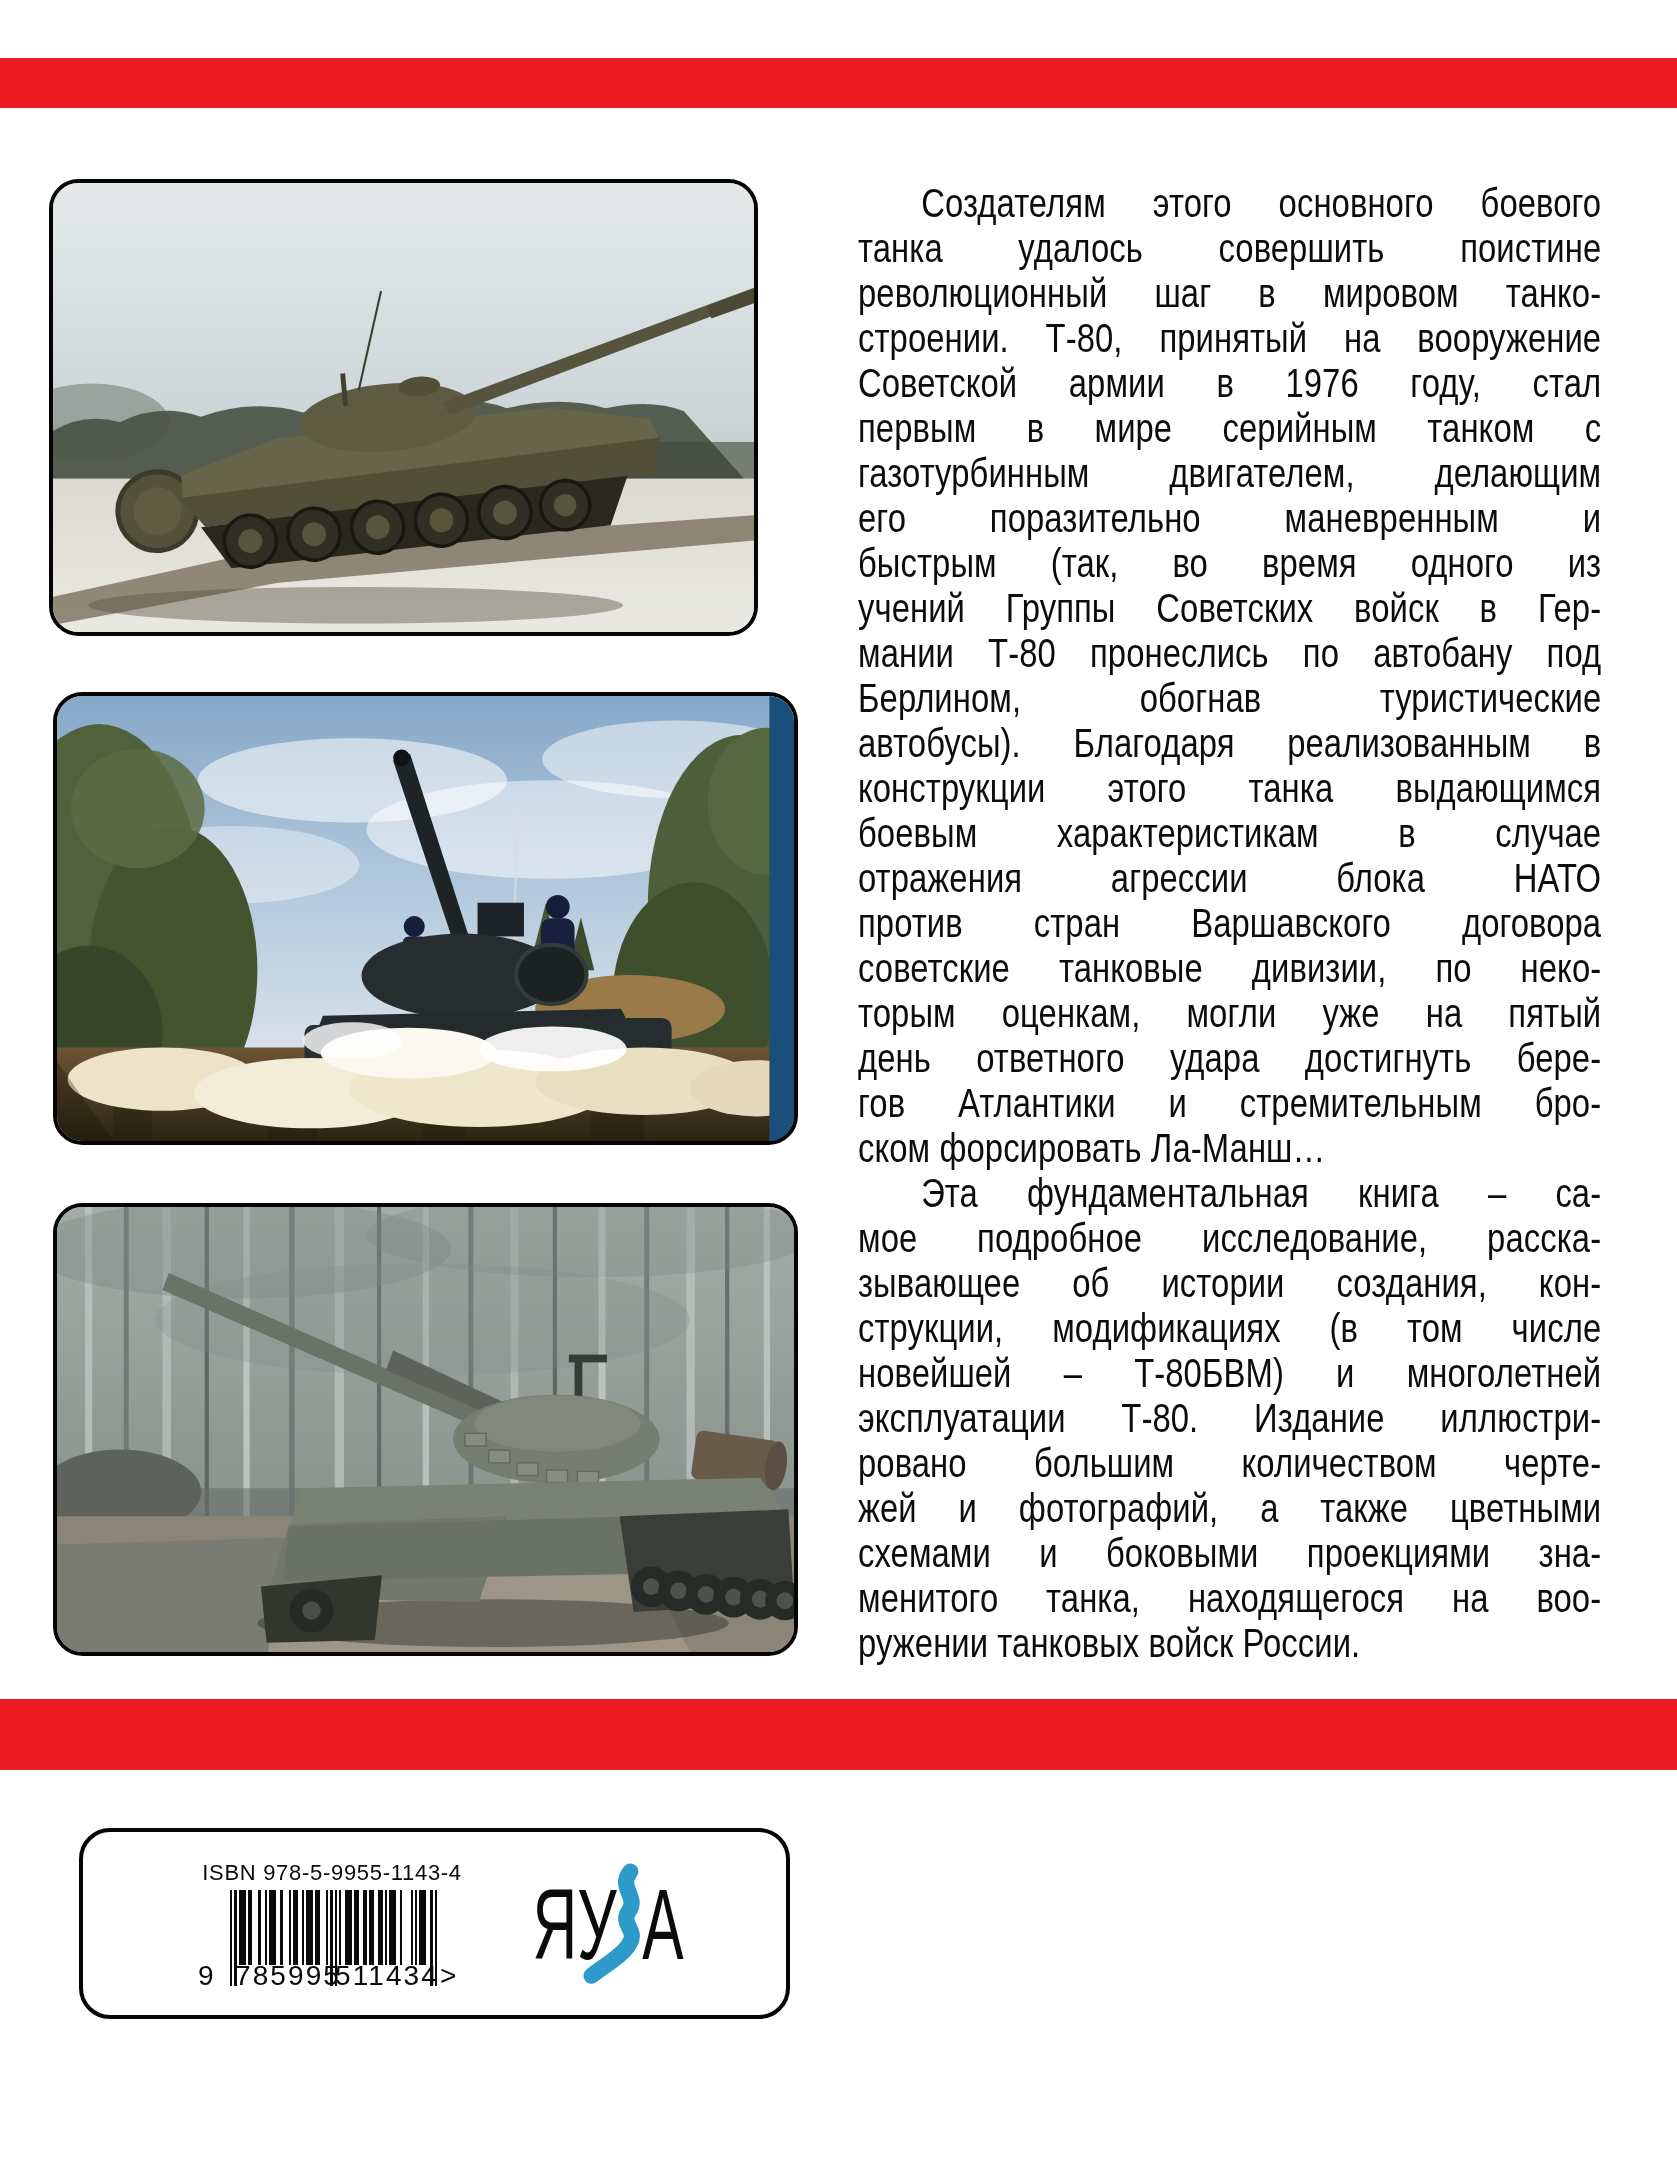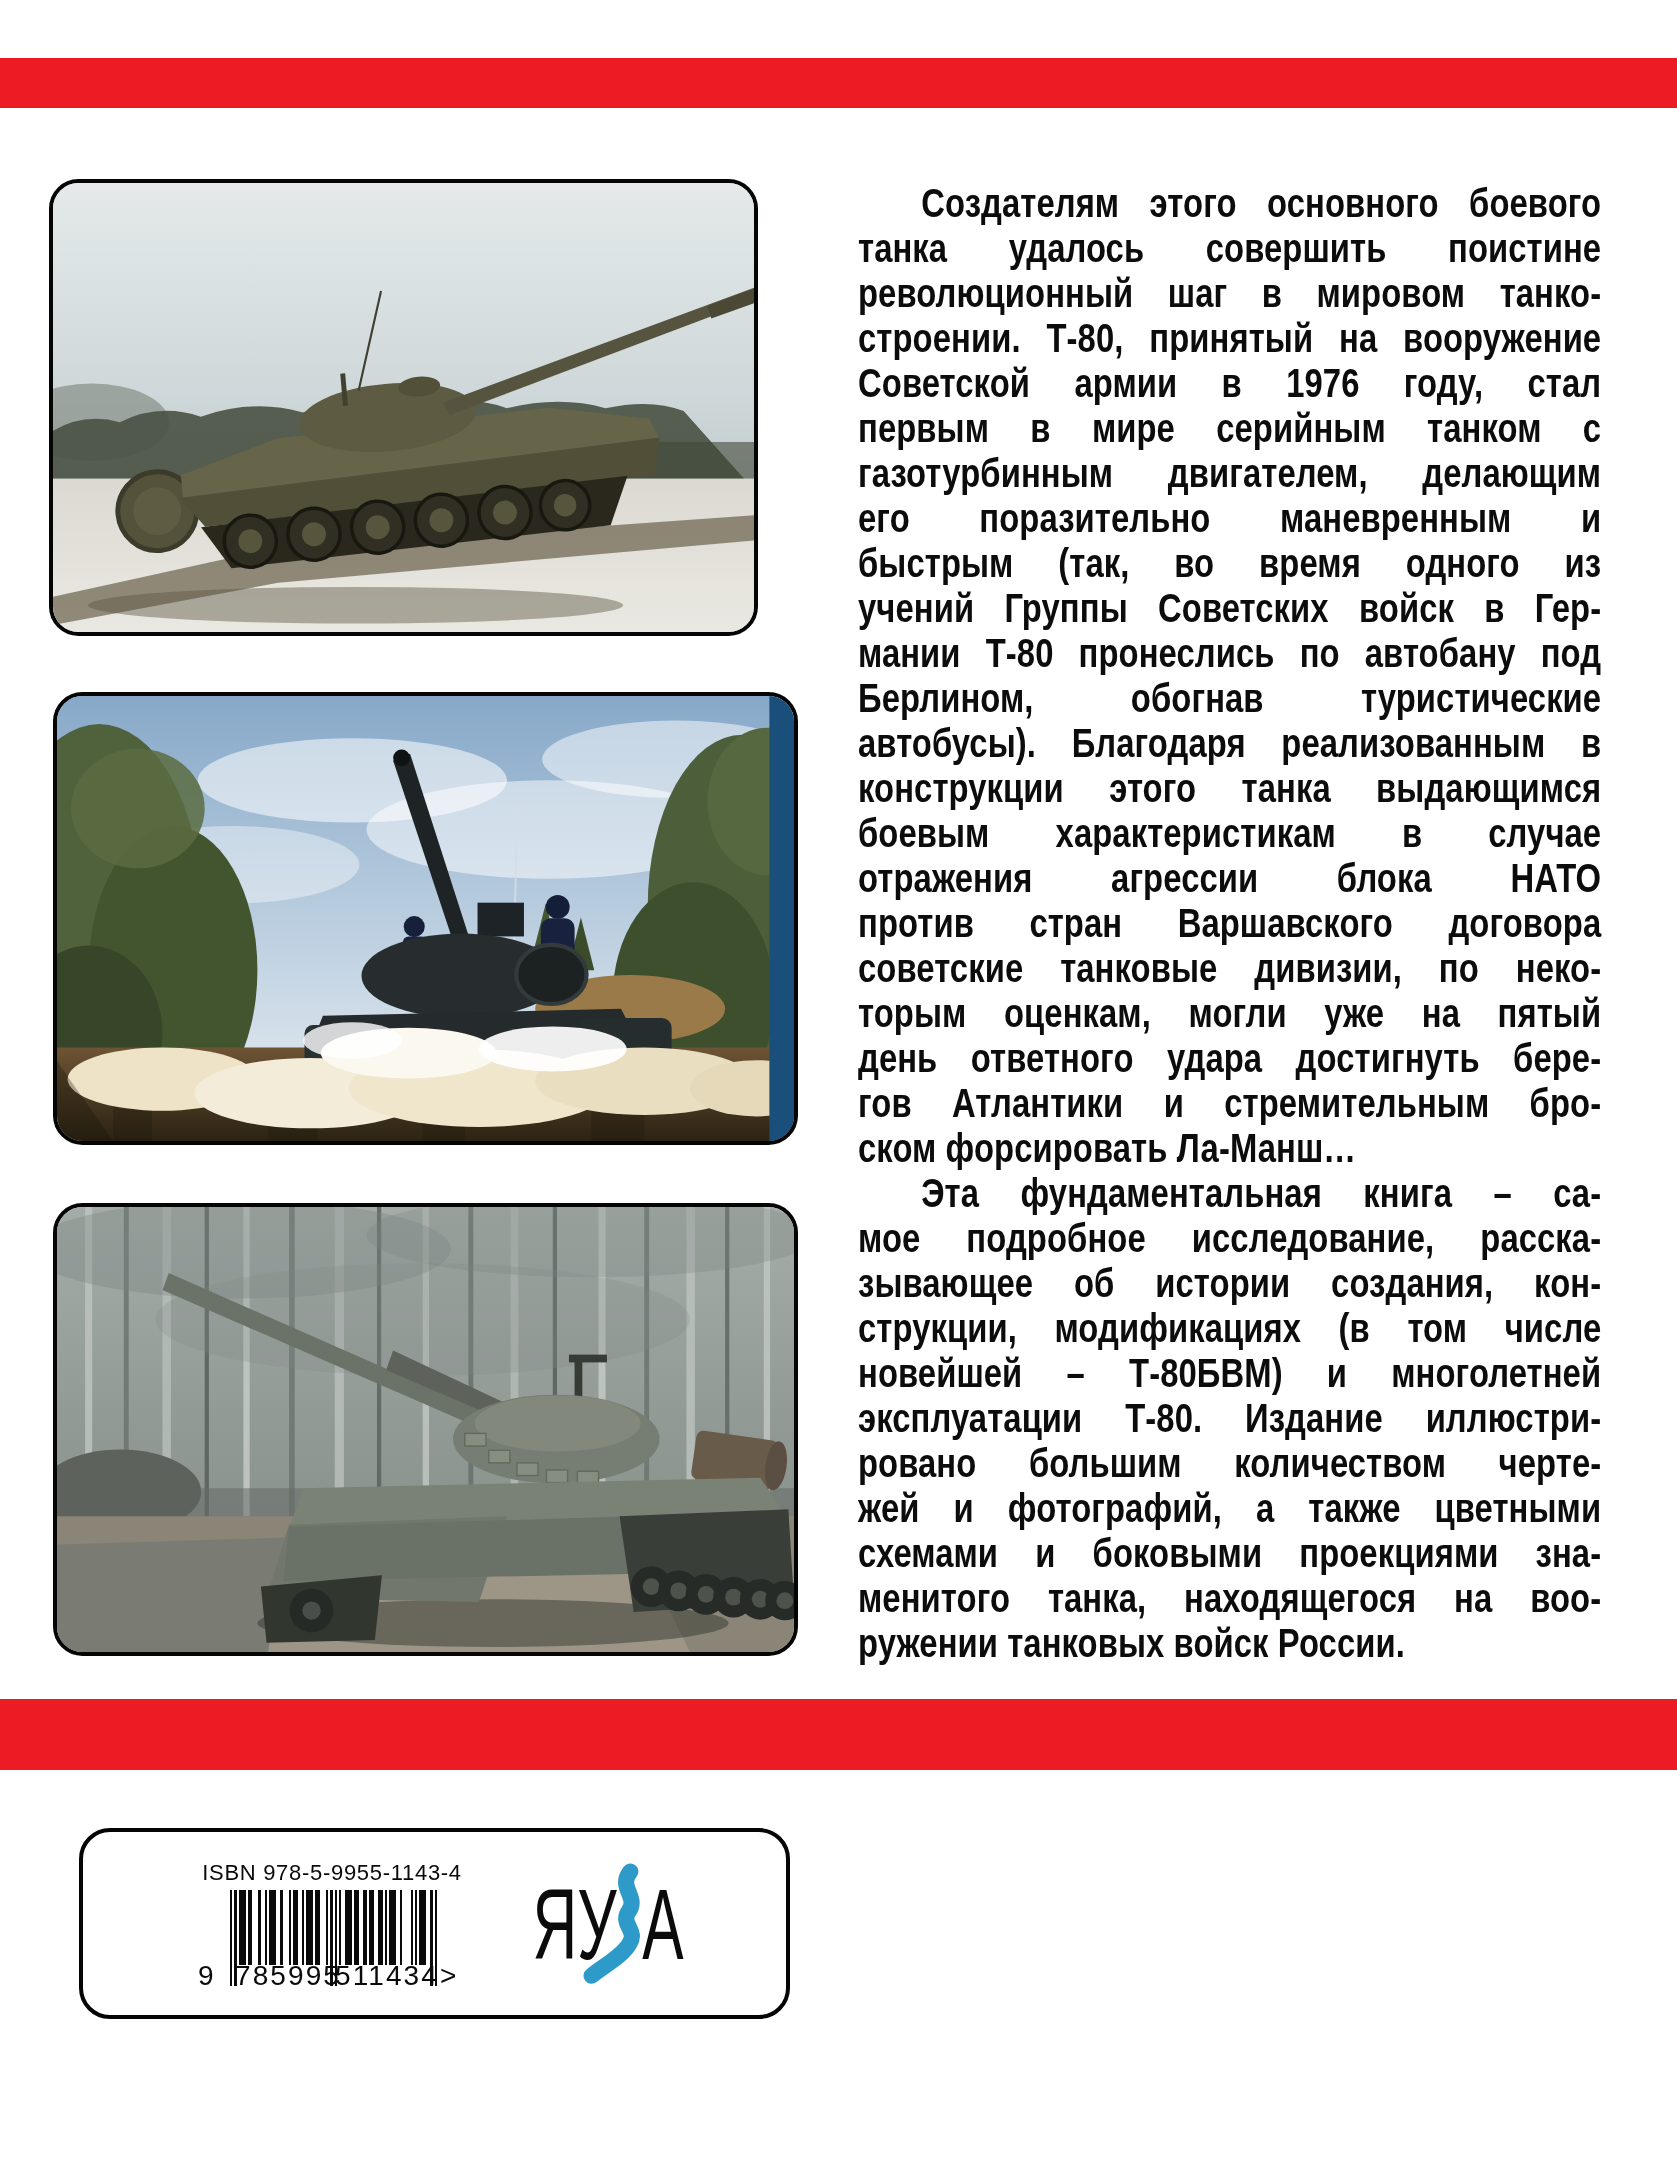--- a/index.html
+++ b/index.html
@@ -21,21 +21,21 @@
   .photo{
     position:absolute;border:4.2px solid #050505;border-radius:29.5px;
     overflow:hidden;background:#d8dcd9;
   }
   .photo svg{display:block;width:100%;height:100%;}
   #photo-1{left:49px;top:179px;width:709px;height:457px;}
   #photo-2{left:53px;top:692px;width:745px;height:453px;}
   #photo-3{left:53px;top:1203px;width:745px;height:453px;}
 
   .text-col{
-    position:absolute;left:858px;top:181px;width:744px;height:1504px;font-weight:bold;
+    position:absolute;left:858px;top:181px;width:744px;height:1504px;
   }
   .condense{
     width:929px;transform:scaleX(0.8);transform-origin:0 0;
   }
   .para .line{
     font-size:41px;line-height:45px;letter-spacing:0.1px;
     text-align:justify;text-align-last:justify;
     white-space:normal;color:var(--ink);
   }
   .para .line:first-child{text-indent:79px;}

